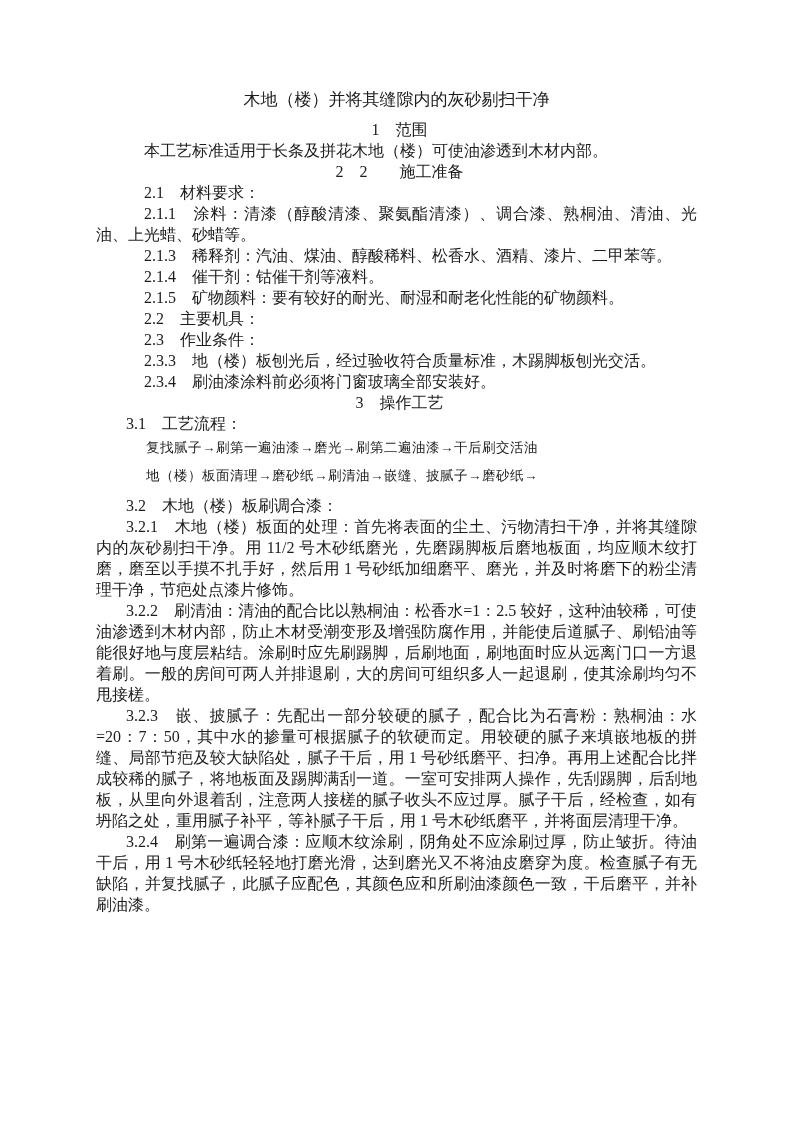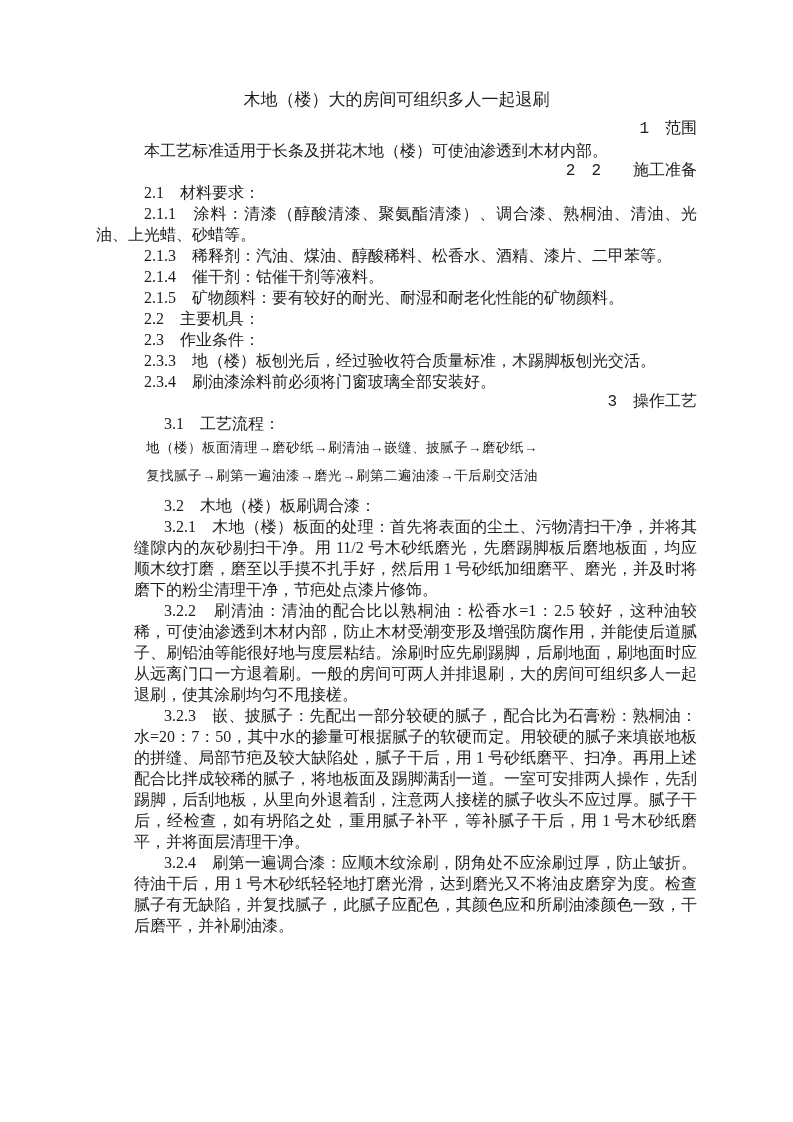--- a/index.html
+++ b/index.html
@@ -23,61 +23,59 @@
     margin: 0 0 9px 0;
   }
   p {
     margin: 0;
     font-size: 16px;
     line-height: 21px;
     text-align: justify;
   }
   p.h {            
     padding-left: 6px;
-    text-align: right;
-    font-family: Liberation Mono, monospace;
+    text-align: center;
   }
   p.b3 {           
     text-indent: 48px;
   }
   p.b2 {           
     text-indent: 30px;
-    margin-left: 38px;
   }
   p.flow {         
     font-size: 13.5px;
     line-height: 17px;
     margin: 5px 0 11px 0;
     padding-left: 50px;
     text-align: left;
     letter-spacing: 0.5px;
   }
 </style>
 </head>
 <body>
 
 <div class="page">
   <div class="content">
-    <h1 class="title">木地（楼）大的房间可组织多人一起退刷</h1>
+    <h1 class="title">木地（楼）并将其缝隙内的灰砂剔扫干净</h1>
 
     <p class="h">1　范围</p>
     <p class="b3">本工艺标准适用于长条及拼花木地（楼）可使油渗透到木材内部。</p>
     <p class="h">2　2　　施工准备</p>
     <p class="b3">2.1　材料要求：</p>
     <p class="b3">2.1.1　涂料：清漆（醇酸清漆、聚氨酯清漆）、调合漆、熟桐油、清油、光油、上光蜡、砂蜡等。</p>
     <p class="b3">2.1.3　稀释剂：汽油、煤油、醇酸稀料、松香水、酒精、漆片、二甲苯等。</p>
     <p class="b3">2.1.4　催干剂：钴催干剂等液料。</p>
     <p class="b3">2.1.5　矿物颜料：要有较好的耐光、耐湿和耐老化性能的矿物颜料。</p>
     <p class="b3">2.2　主要机具：</p>
     <p class="b3">2.3　作业条件：</p>
     <p class="b3">2.3.3　地（楼）板刨光后，经过验收符合质量标准，木踢脚板刨光交活。</p>
     <p class="b3">2.3.4　刷油漆涂料前必须将门窗玻璃全部安装好。</p>
     <p class="h">3　操作工艺</p>
     <p class="b2">3.1　工艺流程：</p>
+    <p class="flow">复找腻子→刷第一遍油漆→磨光→刷第二遍油漆→干后刷交活油</p>
     <p class="flow">地（楼）板面清理→磨砂纸→刷清油→嵌缝、披腻子→磨砂纸→</p>
-    <p class="flow">复找腻子→刷第一遍油漆→磨光→刷第二遍油漆→干后刷交活油</p>
     <p class="b2">3.2　木地（楼）板刷调合漆：</p>
     <p class="b2">3.2.1　木地（楼）板面的处理：首先将表面的尘土、污物清扫干净，并将其缝隙内的灰砂剔扫干净。用 11/2 号木砂纸磨光，先磨踢脚板后磨地板面，均应顺木纹打磨，磨至以手摸不扎手好，然后用 1 号砂纸加细磨平、磨光，并及时将磨下的粉尘清理干净，节疤处点漆片修饰。</p>
     <p class="b2">3.2.2　刷清油：清油的配合比以熟桐油：松香水=1：2.5 较好，这种油较稀，可使油渗透到木材内部，防止木材受潮变形及增强防腐作用，并能使后道腻子、刷铅油等能很好地与度层粘结。涂刷时应先刷踢脚，后刷地面，刷地面时应从远离门口一方退着刷。一般的房间可两人并排退刷，大的房间可组织多人一起退刷，使其涂刷均匀不甩接槎。</p>
     <p class="b2">3.2.3　嵌、披腻子：先配出一部分较硬的腻子，配合比为石膏粉：熟桐油：水=20：7：50，其中水的掺量可根据腻子的软硬而定。用较硬的腻子来填嵌地板的拼缝、局部节疤及较大缺陷处，腻子干后，用 1 号砂纸磨平、扫净。再用上述配合比拌成较稀的腻子，将地板面及踢脚满刮一道。一室可安排两人操作，先刮踢脚，后刮地板，从里向外退着刮，注意两人接槎的腻子收头不应过厚。腻子干后，经检查，如有坍陷之处，重用腻子补平，等补腻子干后，用 1 号木砂纸磨平，并将面层清理干净。</p>
     <p class="b2">3.2.4　刷第一遍调合漆：应顺木纹涂刷，阴角处不应涂刷过厚，防止皱折。待油干后，用 1 号木砂纸轻轻地打磨光滑，达到磨光又不将油皮磨穿为度。检查腻子有无缺陷，并复找腻子，此腻子应配色，其颜色应和所刷油漆颜色一致，干后磨平，并补刷油漆。</p>
   </div>
 </div>
 
 </body></html>

